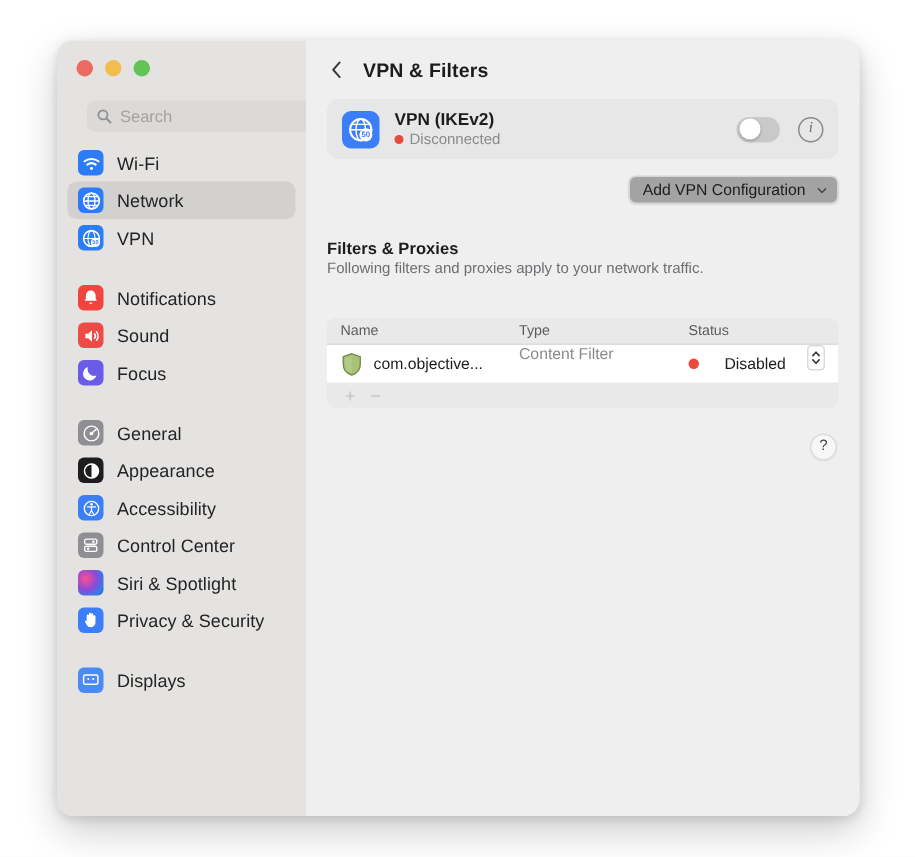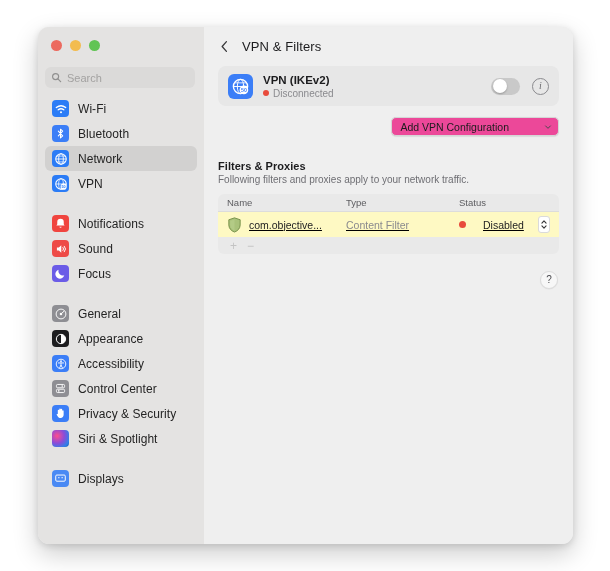--- a/index.html
+++ b/index.html
@@ -54,21 +54,21 @@
     height: 11px;
     border-radius: 50%;
     display: block;
   }
   .tl-red    { background: #ec6a5f; }
   .tl-yellow { background: #f3bc4f; }
   .tl-green  { background: #61c454; }
 
   .search-wrap {
     position: absolute;
-    left: 7px;
+    left: 20px;
     top: 40px;
     width: 150px;
     height: 21px;
     background: #dbdad9;
     border-radius: 6px;
     display: flex;
     align-items: center;
     padding: 0 6px;
     box-sizing: border-box;
   }
@@ -166,21 +166,21 @@
     width: 22px;
     height: 22px;
     border-radius: 5px;
     display: flex;
     align-items: center;
     justify-content: center;
     cursor: default;
   }
   .title {
     font-size: 13px;
-    font-weight: normal;
+    font-weight: bold;
     color: #1c1c1e;
     margin-left: 7px;
     letter-spacing: 0.1px;
   }
 
   .pane-body {
     padding: 0 14px;
   }
 
   .vpn-card {
@@ -263,33 +263,32 @@
     cursor: default;
     line-height: 1;
   }
 
   .add-row {
     display: flex;
     justify-content: flex-end;
     margin-top: 11px;
   }
   .popup-btn {
-    background: #ec4899;
+    background: #a3a3a3;
     border: 1px solid #d5d5d5;
     border-radius: 5px;
     height: 19px;
     display: flex;
     align-items: center;
     padding: 0 6px 0 8px;
     font-size: 10.5px;
     color: #1c1c1e;
     box-shadow: 0 0.5px 1px rgba(0,0,0,0.09);
     cursor: default;
     box-sizing: border-box;
-    gap: 28px;
   }
   .popup-chev {
     margin-left: 7px;
     width: 8px;
     height: 8px;
     flex: 0 0 8px;
   }
 
   .section-head {
     margin-top: 24px;
@@ -300,47 +299,45 @@
     color: #1c1c1e;
     letter-spacing: 0.05px;
   }
   .section-sub {
     font-size: 10px;
     color: #6e6e73;
     margin-top: 2px;
   }
 
   .table {
-    margin-top: 9px;
+    margin-top: 27px;
     background: #e9e9e9;
     border-radius: 6px;
     overflow: hidden;
   }
   .thead {
     display: flex;
     height: 18px;
     align-items: center;
     padding: 0 9px;
     font-size: 9.5px;
     color: #5c5c60;
     border-bottom: 1px solid #dcdcdc;
     box-sizing: border-box;
   }
   .col-name   { flex: 0 0 119px; }
   .col-type   { flex: 0 0 113px; }
   .col-status { flex: 1 1 auto; }
 
   .trow {
     display: flex;
-    align-items: center;
     height: 25px;
     padding: 0 9px;
-    background: #fef9c3;
-    box-sizing: border-box;
-    text-decoration: underline;
+    background: #ffffff;
+    box-sizing: border-box;
   }
   .cell-name {
     flex: 0 0 119px;
     display: flex;
     align-items: center;
     min-width: 0;
   }
   .shield {
     width: 15px;
     height: 16px;
@@ -459,28 +456,20 @@
             <span class="nav-icon ic-blue">
               <svg width="14" height="14" viewBox="0 0 24 24">
                 <path d="M4 9.5a13 13 0 0 1 16 0" fill="none" stroke="#fff" stroke-width="2.3" stroke-linecap="round"></path>
                 <path d="M7.2 13.3a8.3 8.3 0 0 1 9.6 0" fill="none" stroke="#fff" stroke-width="2.3" stroke-linecap="round"></path>
                 <circle cx="12" cy="17.6" r="1.7" fill="#fff"></circle>
               </svg>
             </span>
             <span class="nav-label">Wi-Fi</span>
           </div>
 
-          <div class="nav-item">
-            <span class="nav-icon ic-blue2">
-              <svg width="13" height="13" viewBox="0 0 24 24">
-                <path d="M8 7.5l8 9L12 20V4l4 3.5-8 9" fill="none" stroke="#fff" stroke-width="2" stroke-linejoin="round" stroke-linecap="round"></path>
-              </svg>
-            </span>
-            <span class="nav-label">Bluetooth</span>
-          </div>
 
           <div class="nav-item selected">
             <span class="nav-icon ic-blue">
               <svg width="14" height="14" viewBox="0 0 24 24">
                 <circle cx="12" cy="12" r="9" fill="none" stroke="#fff" stroke-width="1.8"></circle>
                 <ellipse cx="12" cy="12" rx="4" ry="9" fill="none" stroke="#fff" stroke-width="1.5"></ellipse>
                 <line x1="3" y1="12" x2="21" y2="12" stroke="#fff" stroke-width="1.5"></line>
                 <line x1="4.6" y1="7" x2="19.4" y2="7" stroke="#fff" stroke-width="1.2"></line>
                 <line x1="4.6" y1="17" x2="19.4" y2="17" stroke="#fff" stroke-width="1.2"></line>
               </svg>
@@ -578,31 +567,31 @@
                 <rect x="4.5" y="4.5" width="15" height="6.2" rx="2.1" fill="none" stroke="#fff" stroke-width="1.7"></rect>
                 <circle cx="15.2" cy="7.6" r="1.5" fill="#fff"></circle>
                 <rect x="4.5" y="13.3" width="15" height="6.2" rx="2.1" fill="none" stroke="#fff" stroke-width="1.7"></rect>
                 <circle cx="8.8" cy="16.4" r="1.5" fill="#fff"></circle>
               </svg>
             </span>
             <span class="nav-label">Control Center</span>
           </div>
 
           <div class="nav-item">
+            <span class="nav-icon ic-siri"></span>
+            <span class="nav-label">Siri &amp; Spotlight</span>
+          </div>
+
+          <div class="nav-item">
             <span class="nav-icon ic-hand">
               <svg width="13" height="13" viewBox="0 0 24 24">
                 <path d="M7 13V6.4a1.35 1.35 0 0 1 2.7 0V11V4.2a1.35 1.35 0 0 1 2.7 0V11V4.7a1.35 1.35 0 0 1 2.7 0V11V7.2a1.35 1.35 0 0 1 2.7 0v7.3c0 3.4-2.3 6-5.6 6-3.2 0-4.4-1.4-5.5-3.4L5 14.3c-.5-1 .9-2.2 1.7-1.1z" fill="#fff"></path>
               </svg>
             </span>
             <span class="nav-label">Privacy &amp; Security</span>
-          </div>
-
-          <div class="nav-item">
-            <span class="nav-icon ic-siri"></span>
-            <span class="nav-label">Siri &amp; Spotlight</span>
           </div>
         </div>
 
         <div class="nav-gap"></div>
 
         <div class="nav-group">
 
           <div class="nav-item">
             <span class="nav-icon ic-displays">
               <svg width="13" height="13" viewBox="0 0 24 24">

